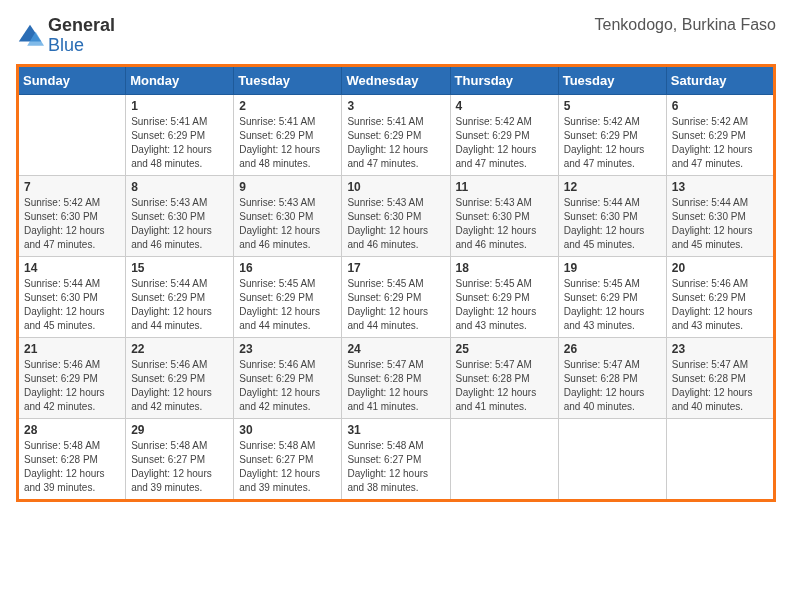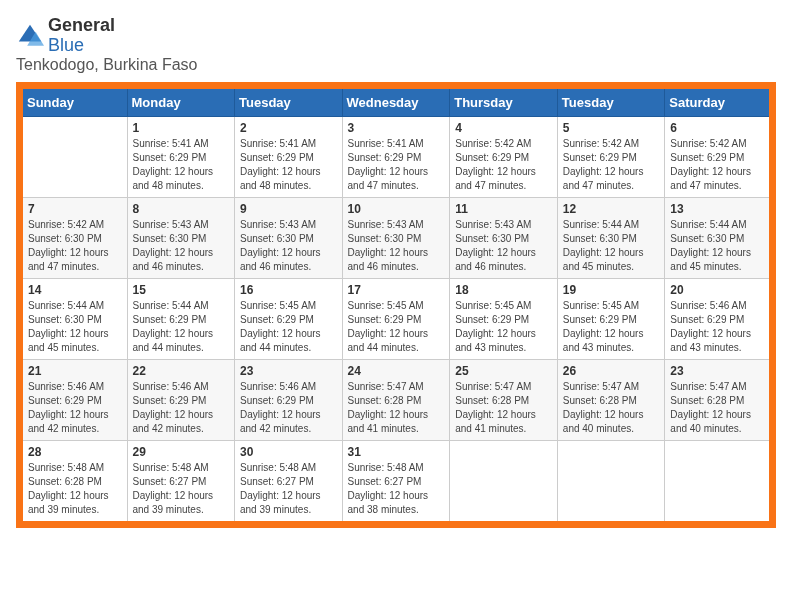--- a/index.html
+++ b/index.html
@@ -8,21 +8,20 @@
       background: #fff;
       width: 792px;
       min-height: 612px;
       padding: 16px;
     }
     .header-area {
       display: flex;
       justify-content: space-between;
       align-items: flex-start;
       margin-bottom: 8px;
-      flex-direction: column;
     }
     .logo {
       display: flex;
       align-items: center;
       gap: 4px;
     }
     .logo-text {
       display: flex;
       flex-direction: column;
       line-height: 1.1;
@@ -49,21 +48,21 @@
       font-weight: bold;
       color: #333;
     }
     .subtitle {
       font-size: 16px;
       color: #555;
     }
     .calendar {
       width: 100%;
       border-collapse: collapse;
-      border: 7px solid #f97316;
+      border: 3px solid #f97316;
     }
     .calendar th {
       background-color: #2a6db5;
       color: #fff;
       font-size: 13px;
       font-weight: bold;
       padding: 6px 4px;
       text-align: left;
       border: 1px solid #1e5a9a;
     }

